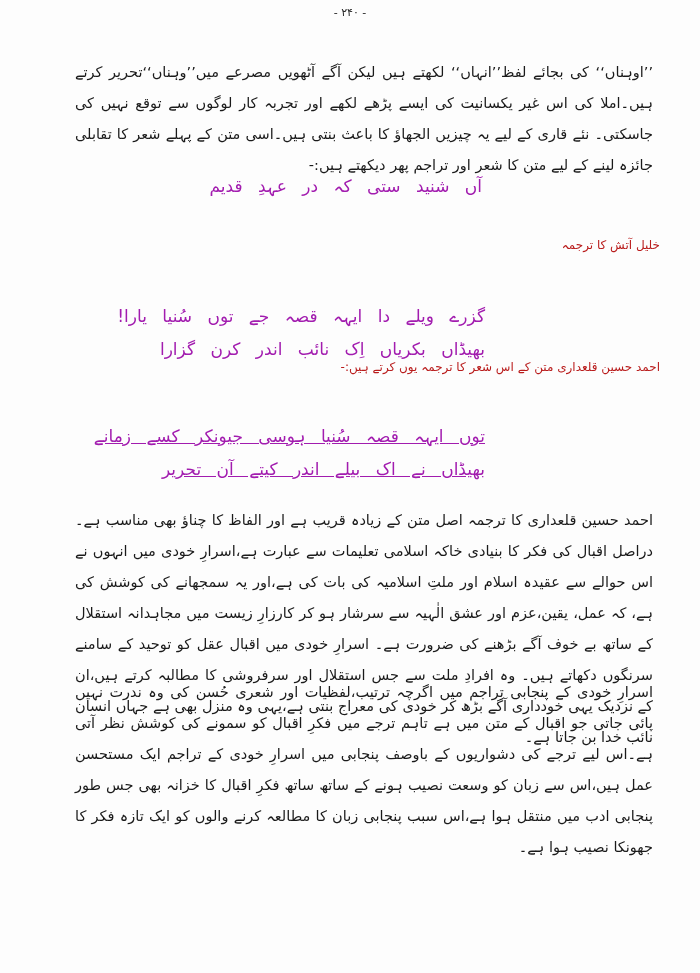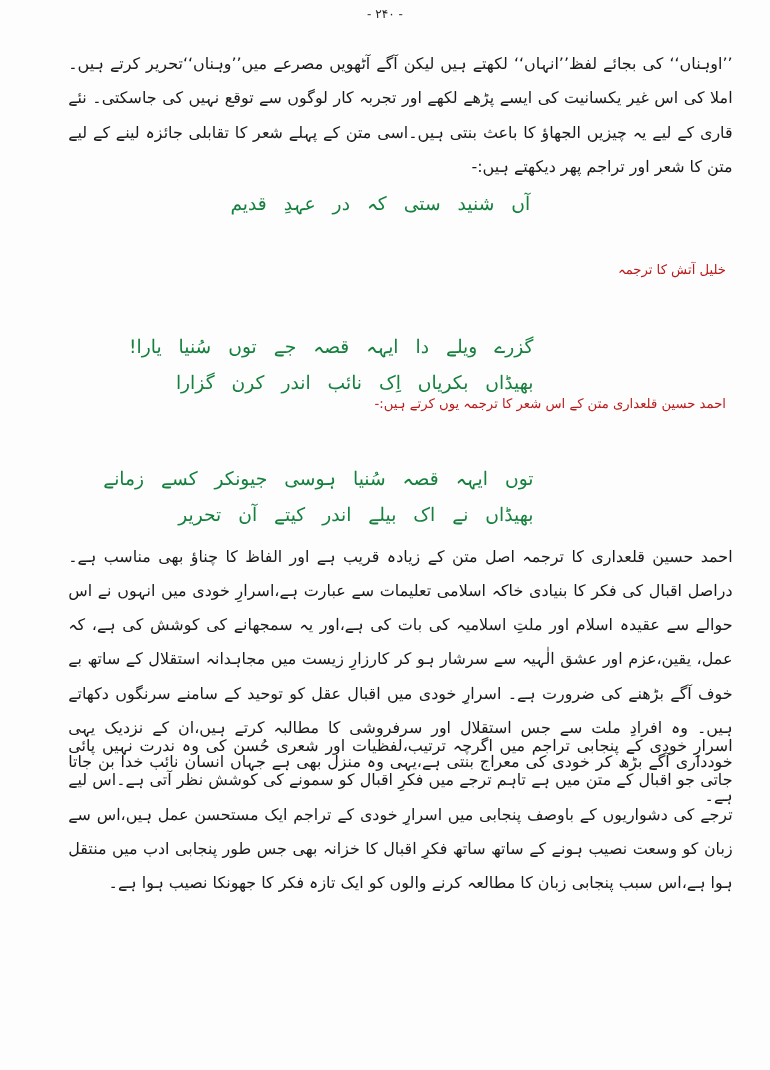--- a/index.html
+++ b/index.html
@@ -35,49 +35,49 @@
       left: 58px;
       width: 612px;
       direction: rtl;
       text-align: justify;
       text-align-last: right;
       font-size: 14.5px;
       line-height: 31px;
       color: #1a1a1a;
     }
     .prose p {
-      margin: 4px;
+      margin: 17px;
     }
     .verse {
       position: absolute;
       direction: rtl;
       font-family: "DejaVu Sans", sans-serif;
       font-size: 17px;
       line-height: 33px;
-      color: #15803d;
+      color: #a21caf;
     }
     .verse .line {
       display: block;
       white-space: nowrap;
       word-spacing: 10px;
     }
     .label {
       position: absolute;
       direction: rtl;
       font-size: 12px;
       color: #b91c1c;
       white-space: nowrap;
     }
     #para-intro   { top: 40px; }
     #verse-1      { top: 170px; right: 218px; width: 260px; text-align: justify; }
     #verse-1 .line { text-align-last: justify; }
     #label-khalil { top: 238px; right: 40px; }
     #verse-2      { top: 300px; right: 215px; width: 260px; }
     #label-ahmad  { top: 360px; right: 40px; text-align: center; }
-    #verse-3      { top: 420px; right: 215px; width: 260px; }
+    #verse-3      { top: 420px; right: 215px; width: 260px; text-decoration: underline; }
     #verse-3 .line, #verse-2 .line { text-align-last: justify; text-align: justify; }
     #para-analysis { top: 488px; }
     #para-conclusion { top: 660px; }
   </style>
 </head>
 <body>
 
 <div class="page">
 
   <div class="page-number">- ۲۴۰ -</div>

